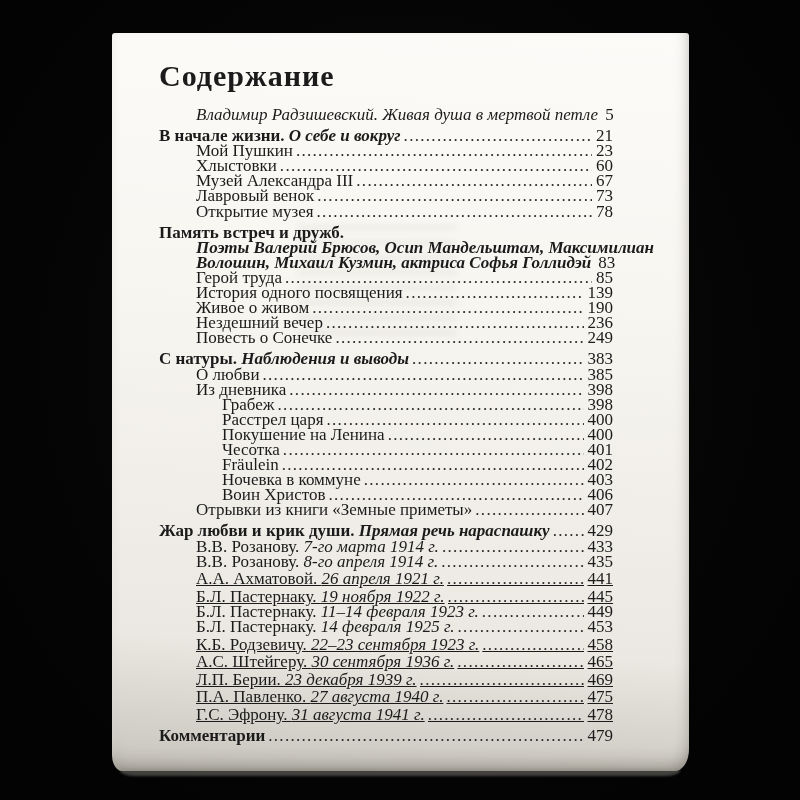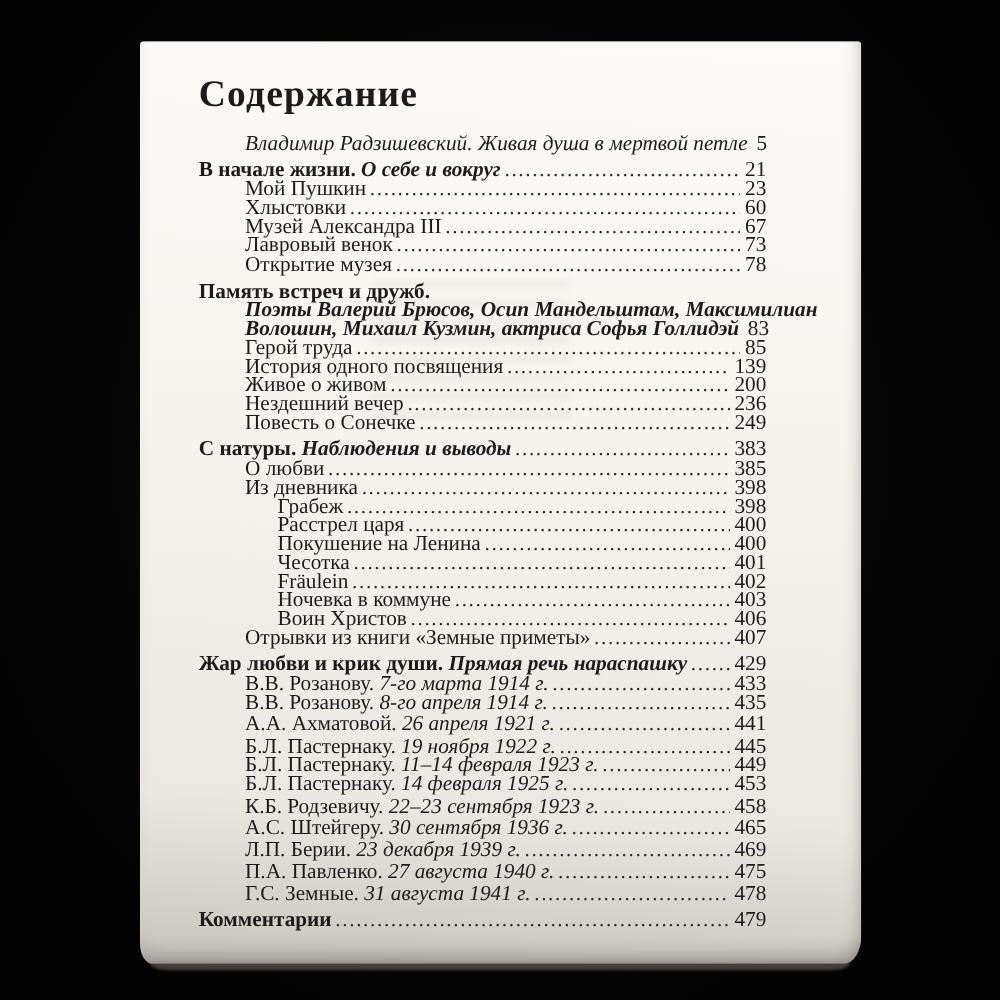--- a/index.html
+++ b/index.html
@@ -50,21 +50,21 @@
   }
   .toc-row {
     display: flex; align-items: baseline;
     font-size: 17px; line-height: 14.6px; margin-bottom: 0.5px;
     color: var(--ink, #1b1b1b);
   }
   .lvl0 { padding-left: 0; }
   .lvl1 { padding-left: 37px; }
   .lvl2 { padding-left: 63px; }
   .gap-section { margin-top: 6.5px; }
-  .gap-small { margin-top: 3px; }
+  .gap-small { margin-top: 3px; text-decoration: underline; }
   .toc-text { white-space: nowrap; }
   .seg-r { font-style: normal; font-weight: normal; margin-top: 11px; }
   .seg-i { font-style: italic; }
   .seg-b { font-weight: bold; text-align: center; }
   .seg-bi { font-weight: bold; font-style: italic; }
   .dots {
     flex: 1 1 0; min-width: 0; overflow: hidden; white-space: nowrap;
     margin: 0 3px 0 3px; color: #2b2a27;
   }
   .dots::after {
@@ -134,21 +134,21 @@
             <span class="pnum">85</span>
           </div>
           <div class="toc-row lvl1">
             <span class="toc-text"><span class="seg-r">История одного посвящения</span></span>
             <span class="dots"></span>
             <span class="pnum">139</span>
           </div>
           <div class="toc-row lvl1">
             <span class="toc-text"><span class="seg-r">Живое о живом</span></span>
             <span class="dots"></span>
-            <span class="pnum">200</span>
+            <span class="pnum">190</span>
           </div>
           <div class="toc-row lvl1">
             <span class="toc-text"><span class="seg-r">Нездешний вечер</span></span>
             <span class="dots"></span>
             <span class="pnum">236</span>
           </div>
           <div class="toc-row lvl1">
             <span class="toc-text"><span class="seg-r">Повесть о Сонечке</span></span>
             <span class="dots"></span>
             <span class="pnum">249</span>
@@ -257,21 +257,21 @@
             <span class="toc-text"><span class="seg-r">Л.П. Берии. </span><span class="seg-i">23 декабря 1939 г.</span></span>
             <span class="dots"></span>
             <span class="pnum">469</span>
           </div>
           <div class="toc-row lvl1 gap-small">
             <span class="toc-text"><span class="seg-r">П.А. Павленко. </span><span class="seg-i">27 августа 1940 г.</span></span>
             <span class="dots"></span>
             <span class="pnum">475</span>
           </div>
           <div class="toc-row lvl1 gap-small">
-            <span class="toc-text"><span class="seg-r">Г.С. Земные. </span><span class="seg-i">31 августа 1941 г.</span></span>
+            <span class="toc-text"><span class="seg-r">Г.С. Эфрону. </span><span class="seg-i">31 августа 1941 г.</span></span>
             <span class="dots"></span>
             <span class="pnum">478</span>
           </div>
           <div class="toc-row lvl0 gap-section">
             <span class="toc-text"><span class="seg-b">Комментарии</span></span>
             <span class="dots"></span>
             <span class="pnum">479</span>
           </div>
         </div>
     </div>

